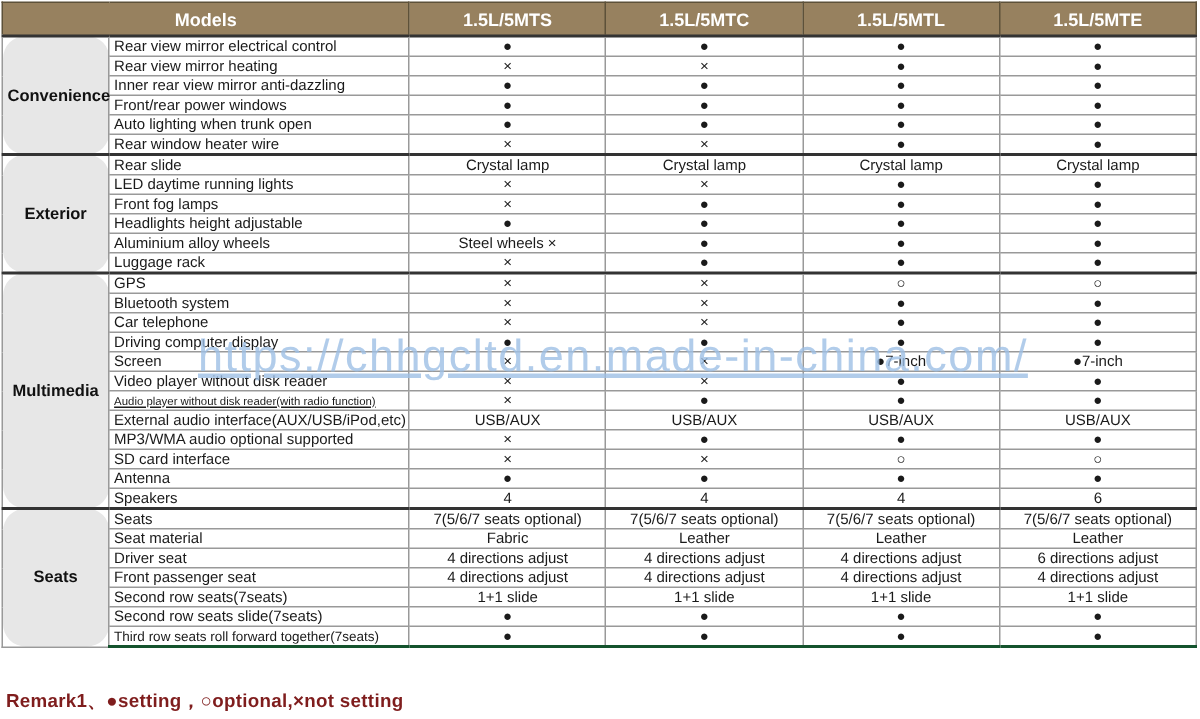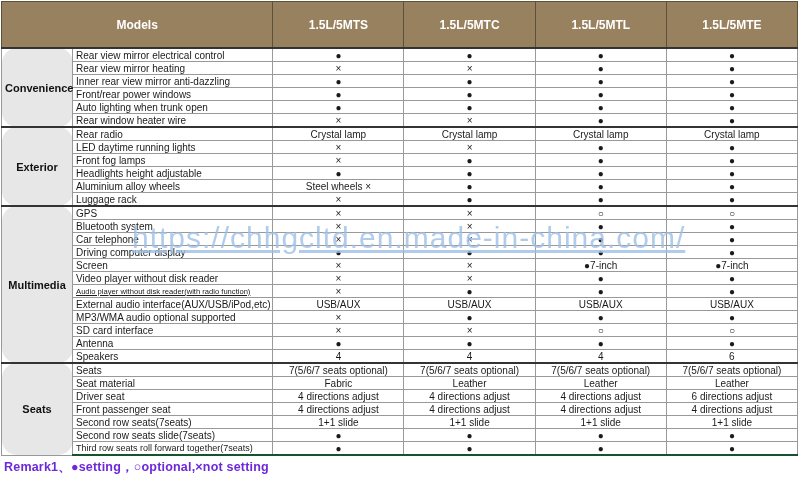--- a/index.html
+++ b/index.html
@@ -18,39 +18,39 @@
     border-collapse:collapse;table-layout:fixed;
     width:797px;margin:1px 1px 0 1px;
     border:1px solid #4a4a4a;
   }
   col.c-cat{width:71px;}
   col.c-feat{width:200px;}
   col.c-model{width:131px;}
   thead th{
     background:var(--header-bg);color:var(--header-text);
     font-size:12px;font-weight:bold;height:21px;
-    border:1px solid #5d5139;padding:12px;text-align:center;
+    border:1px solid #5d5139;padding:0;text-align:center;
   }
   tbody th,tbody td{
     border:1px solid #999;height:12px;padding:0 3px;
     color:#1a1a1a;background:#fff;
   }
   tbody th.cat{
     background:var(--category-bg);font-weight:bold;font-size:11px;
     text-align:center;color:#111;border-radius:15px;
   }
   td.feature{text-align:left;font-size:10px;white-space:nowrap;overflow:hidden;}
   td.feature.s{font-size:9px;}
   td.feature.xs{font-size:7.6px;text-decoration:underline;}
   td.val{text-align:center;font-size:10px;white-space:nowrap;}
   tr.section-start td,tr.section-start th{border-top:2px solid #333;}
   tr.last-row td,tr.last-row th{border-bottom:2px solid #14532d;}
   .remark{
     position:absolute;left:4px;top:459px;
-    font-size:12.5px;font-weight:bold;color:#6d28d9;letter-spacing:0.2px;
+    font-size:12.5px;font-weight:bold;color:#7f1d1d;letter-spacing:0.2px;
   }
   .watermark{
     position:absolute;left:132px;top:221px;
     font-size:30px;color:var(--watermark);opacity:0.8;
     letter-spacing:1px;white-space:nowrap;pointer-events:none;z-index:5;text-decoration:underline;
   }
 </style>
 </head>
 <body>
 
@@ -111,21 +111,21 @@
       </tr>
       <tr>
         <td class="feature">Rear window heater wire</td>
         <td class="val">×</td>
         <td class="val">×</td>
         <td class="val">●</td>
         <td class="val">●</td>
       </tr>
       <tr class="section-start">
         <th class="cat" rowspan="6">Exterior</th>
-        <td class="feature">Rear radio</td>
+        <td class="feature">Rear slide</td>
         <td class="val">Crystal lamp</td>
         <td class="val">Crystal lamp</td>
         <td class="val">Crystal lamp</td>
         <td class="val">Crystal lamp</td>
       </tr>
       <tr>
         <td class="feature">LED daytime running lights</td>
         <td class="val">×</td>
         <td class="val">×</td>
         <td class="val">●</td>

